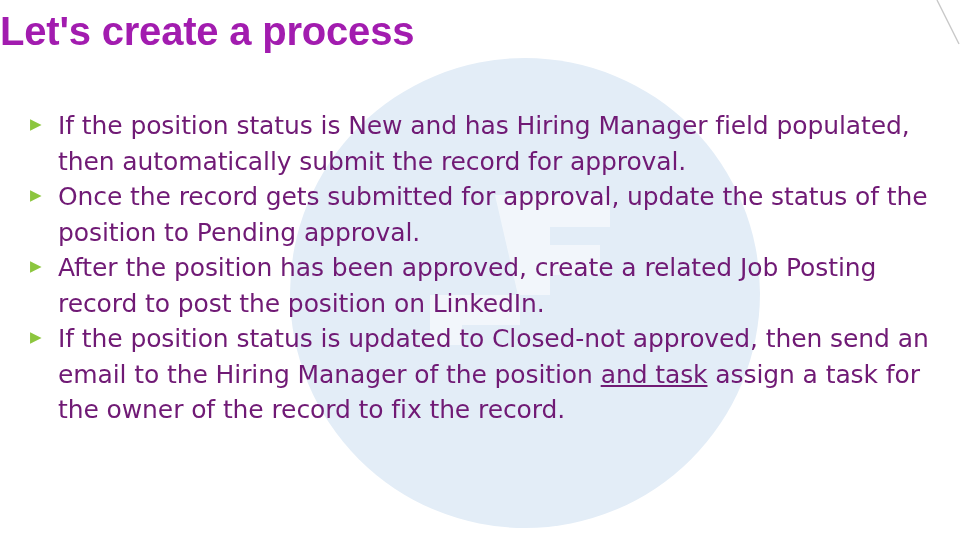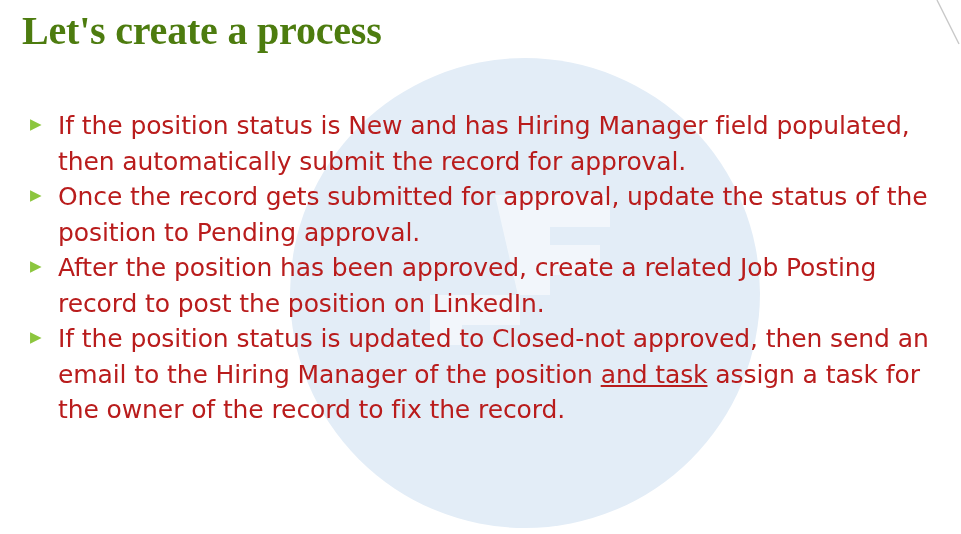--- a/index.html
+++ b/index.html
@@ -44,25 +44,25 @@
   .corner-line {
     position: absolute;
     right: 0;
     top: 0;
     width: 30px;
     height: 46px;
     z-index: 3;
   }
   .title {
     position: absolute;
-    left: 22px;
+    left: 0;
     top: 8px;
     z-index: 4;
-    color: #4d7c0f;
-    font-family: Liberation Serif, serif;
+    color: #a21caf;
+    font-family: Liberation Sans, sans-serif;
     font-weight: bold;
     font-size: 40px;
     letter-spacing: -0.2px;
     line-height: 1.15;
     white-space: nowrap;
   }
   .bullets {
     position: absolute;
     left: 30px;
     top: 108px;
@@ -78,21 +78,21 @@
     flex: 0 0 auto;
     width: 28px;
     padding-top: 9px;
     text-align: left;
     color: #8cc63e;
     font-size: 15px;
     line-height: 1;
   }
   .bullet-text {
     flex: 1 1 auto;
-    color: #b91c1c;
+    color: #701a75;
     font-family: "DejaVu Sans", sans-serif;
     font-size: 25px;
     line-height: 1.42;
     letter-spacing: -0.1px;
   }
   .underline {
     text-decoration: underline;
   }
 </style>
 </head>

